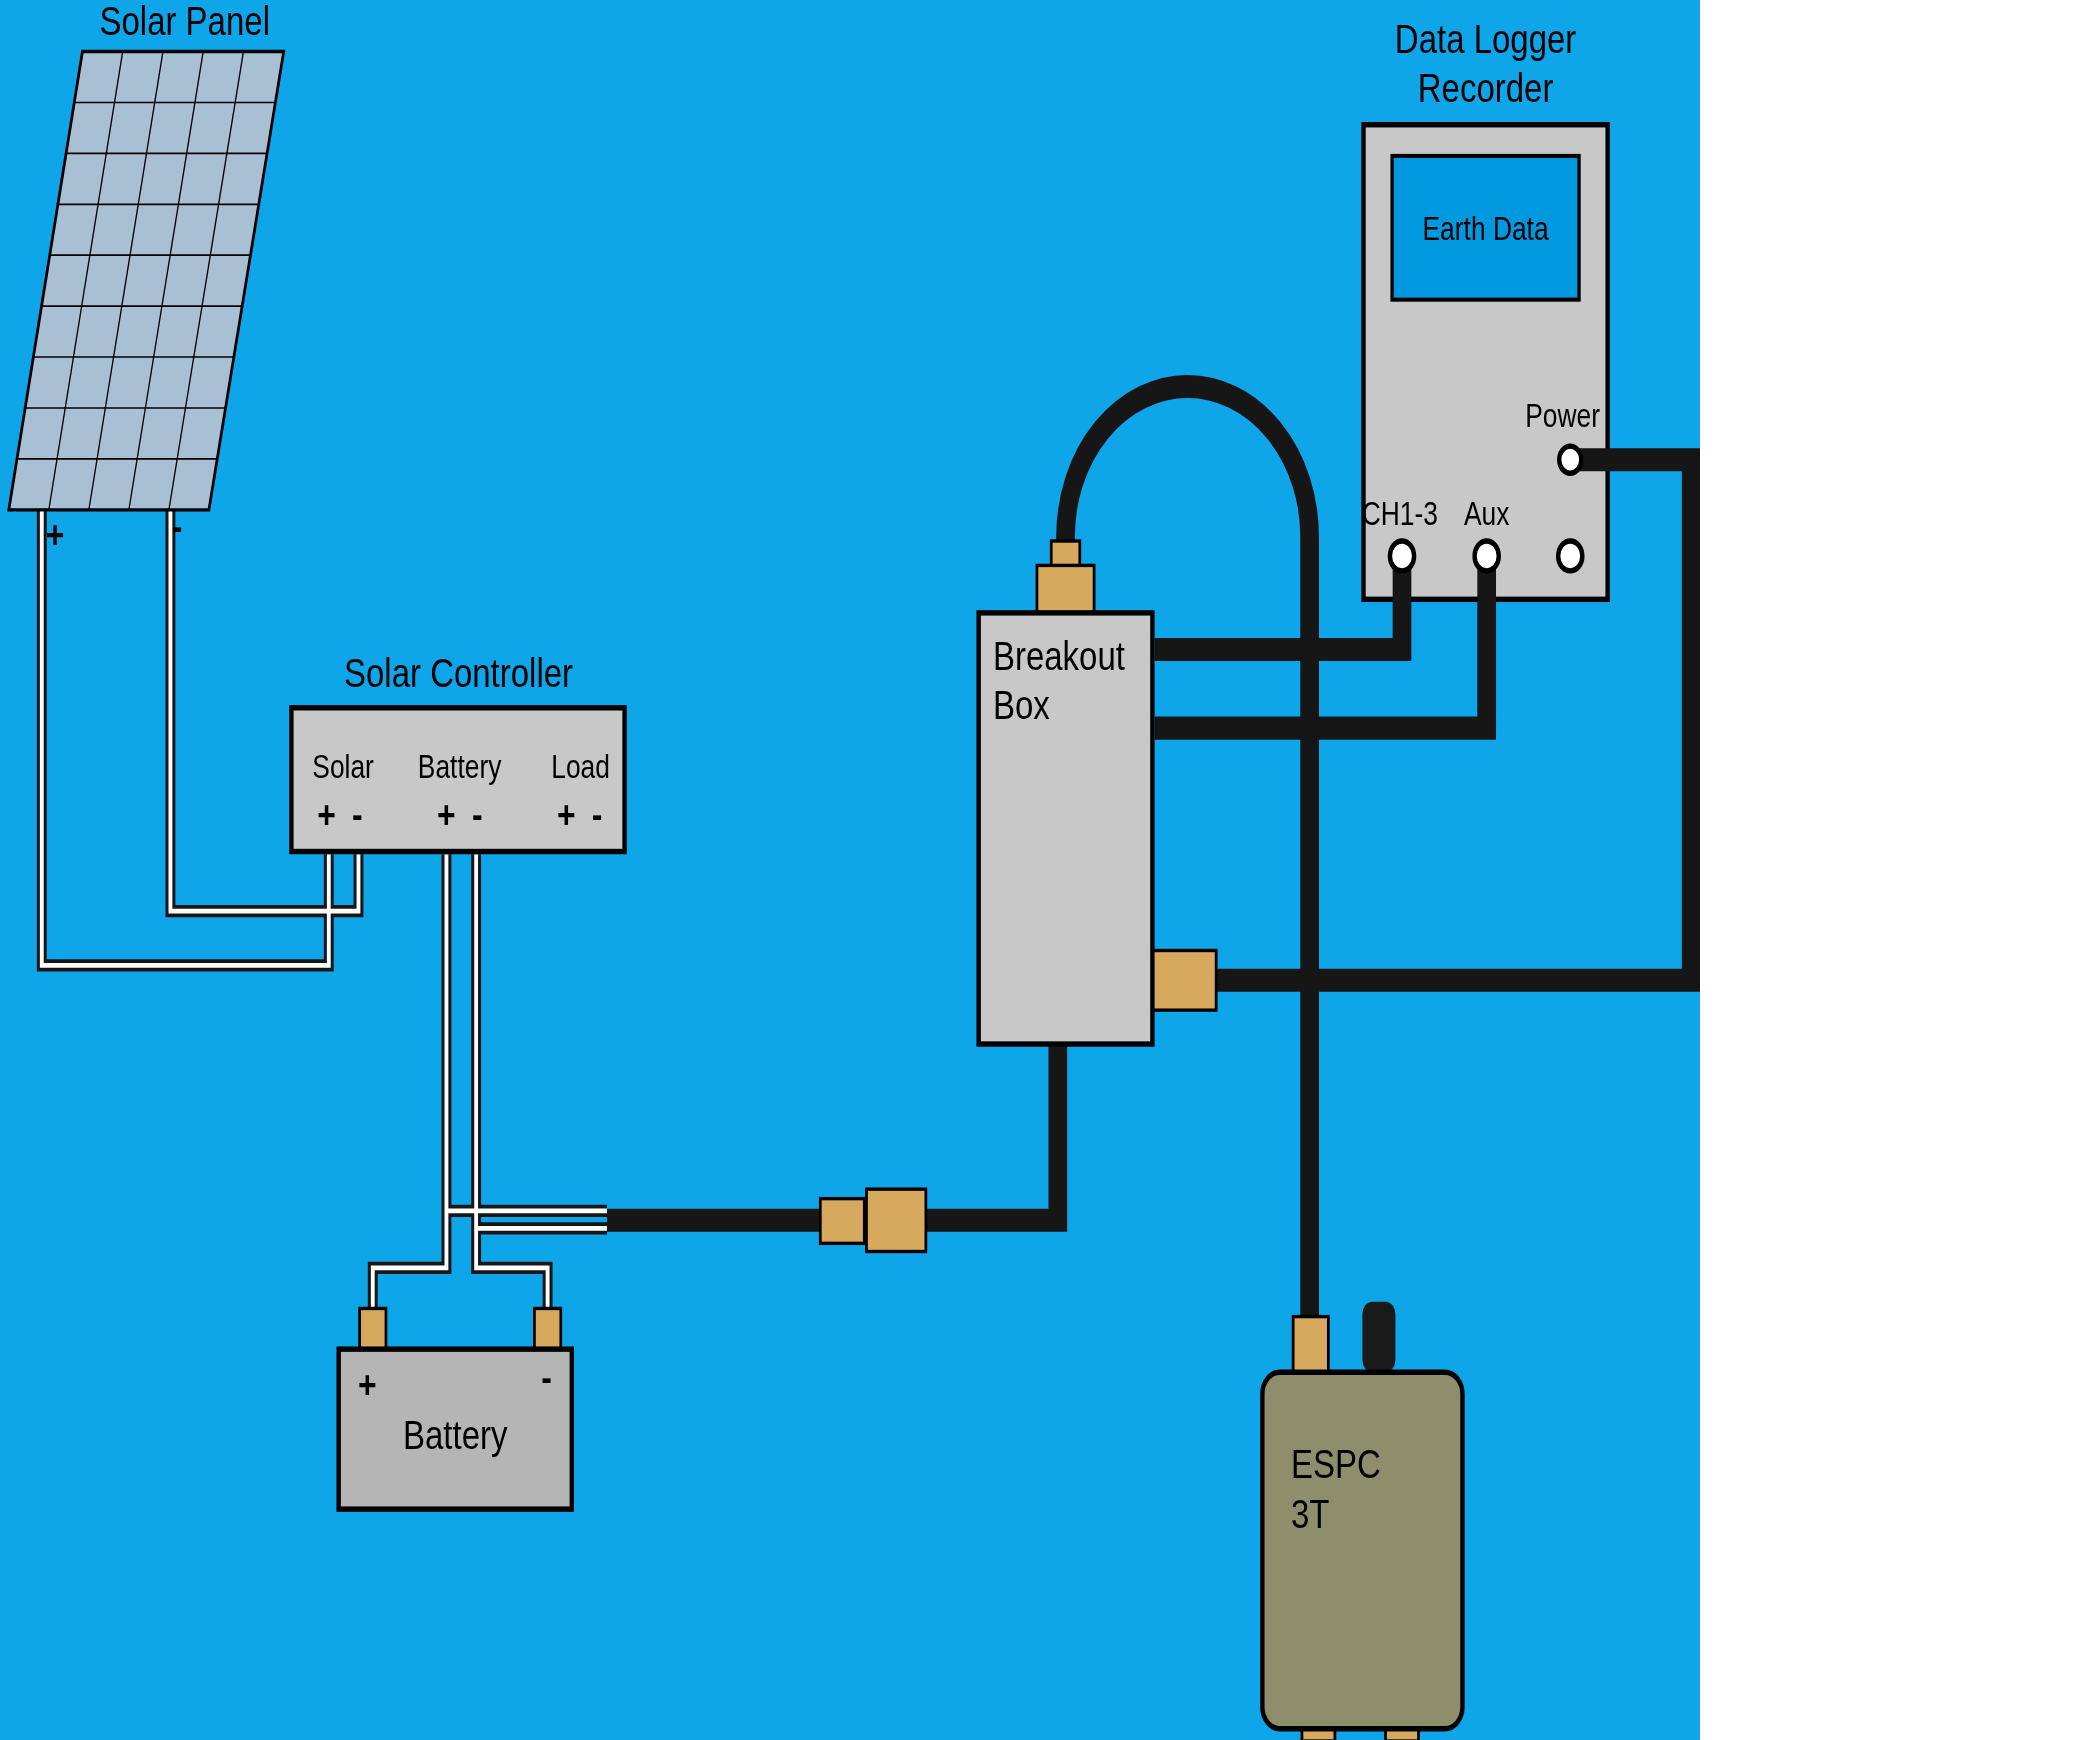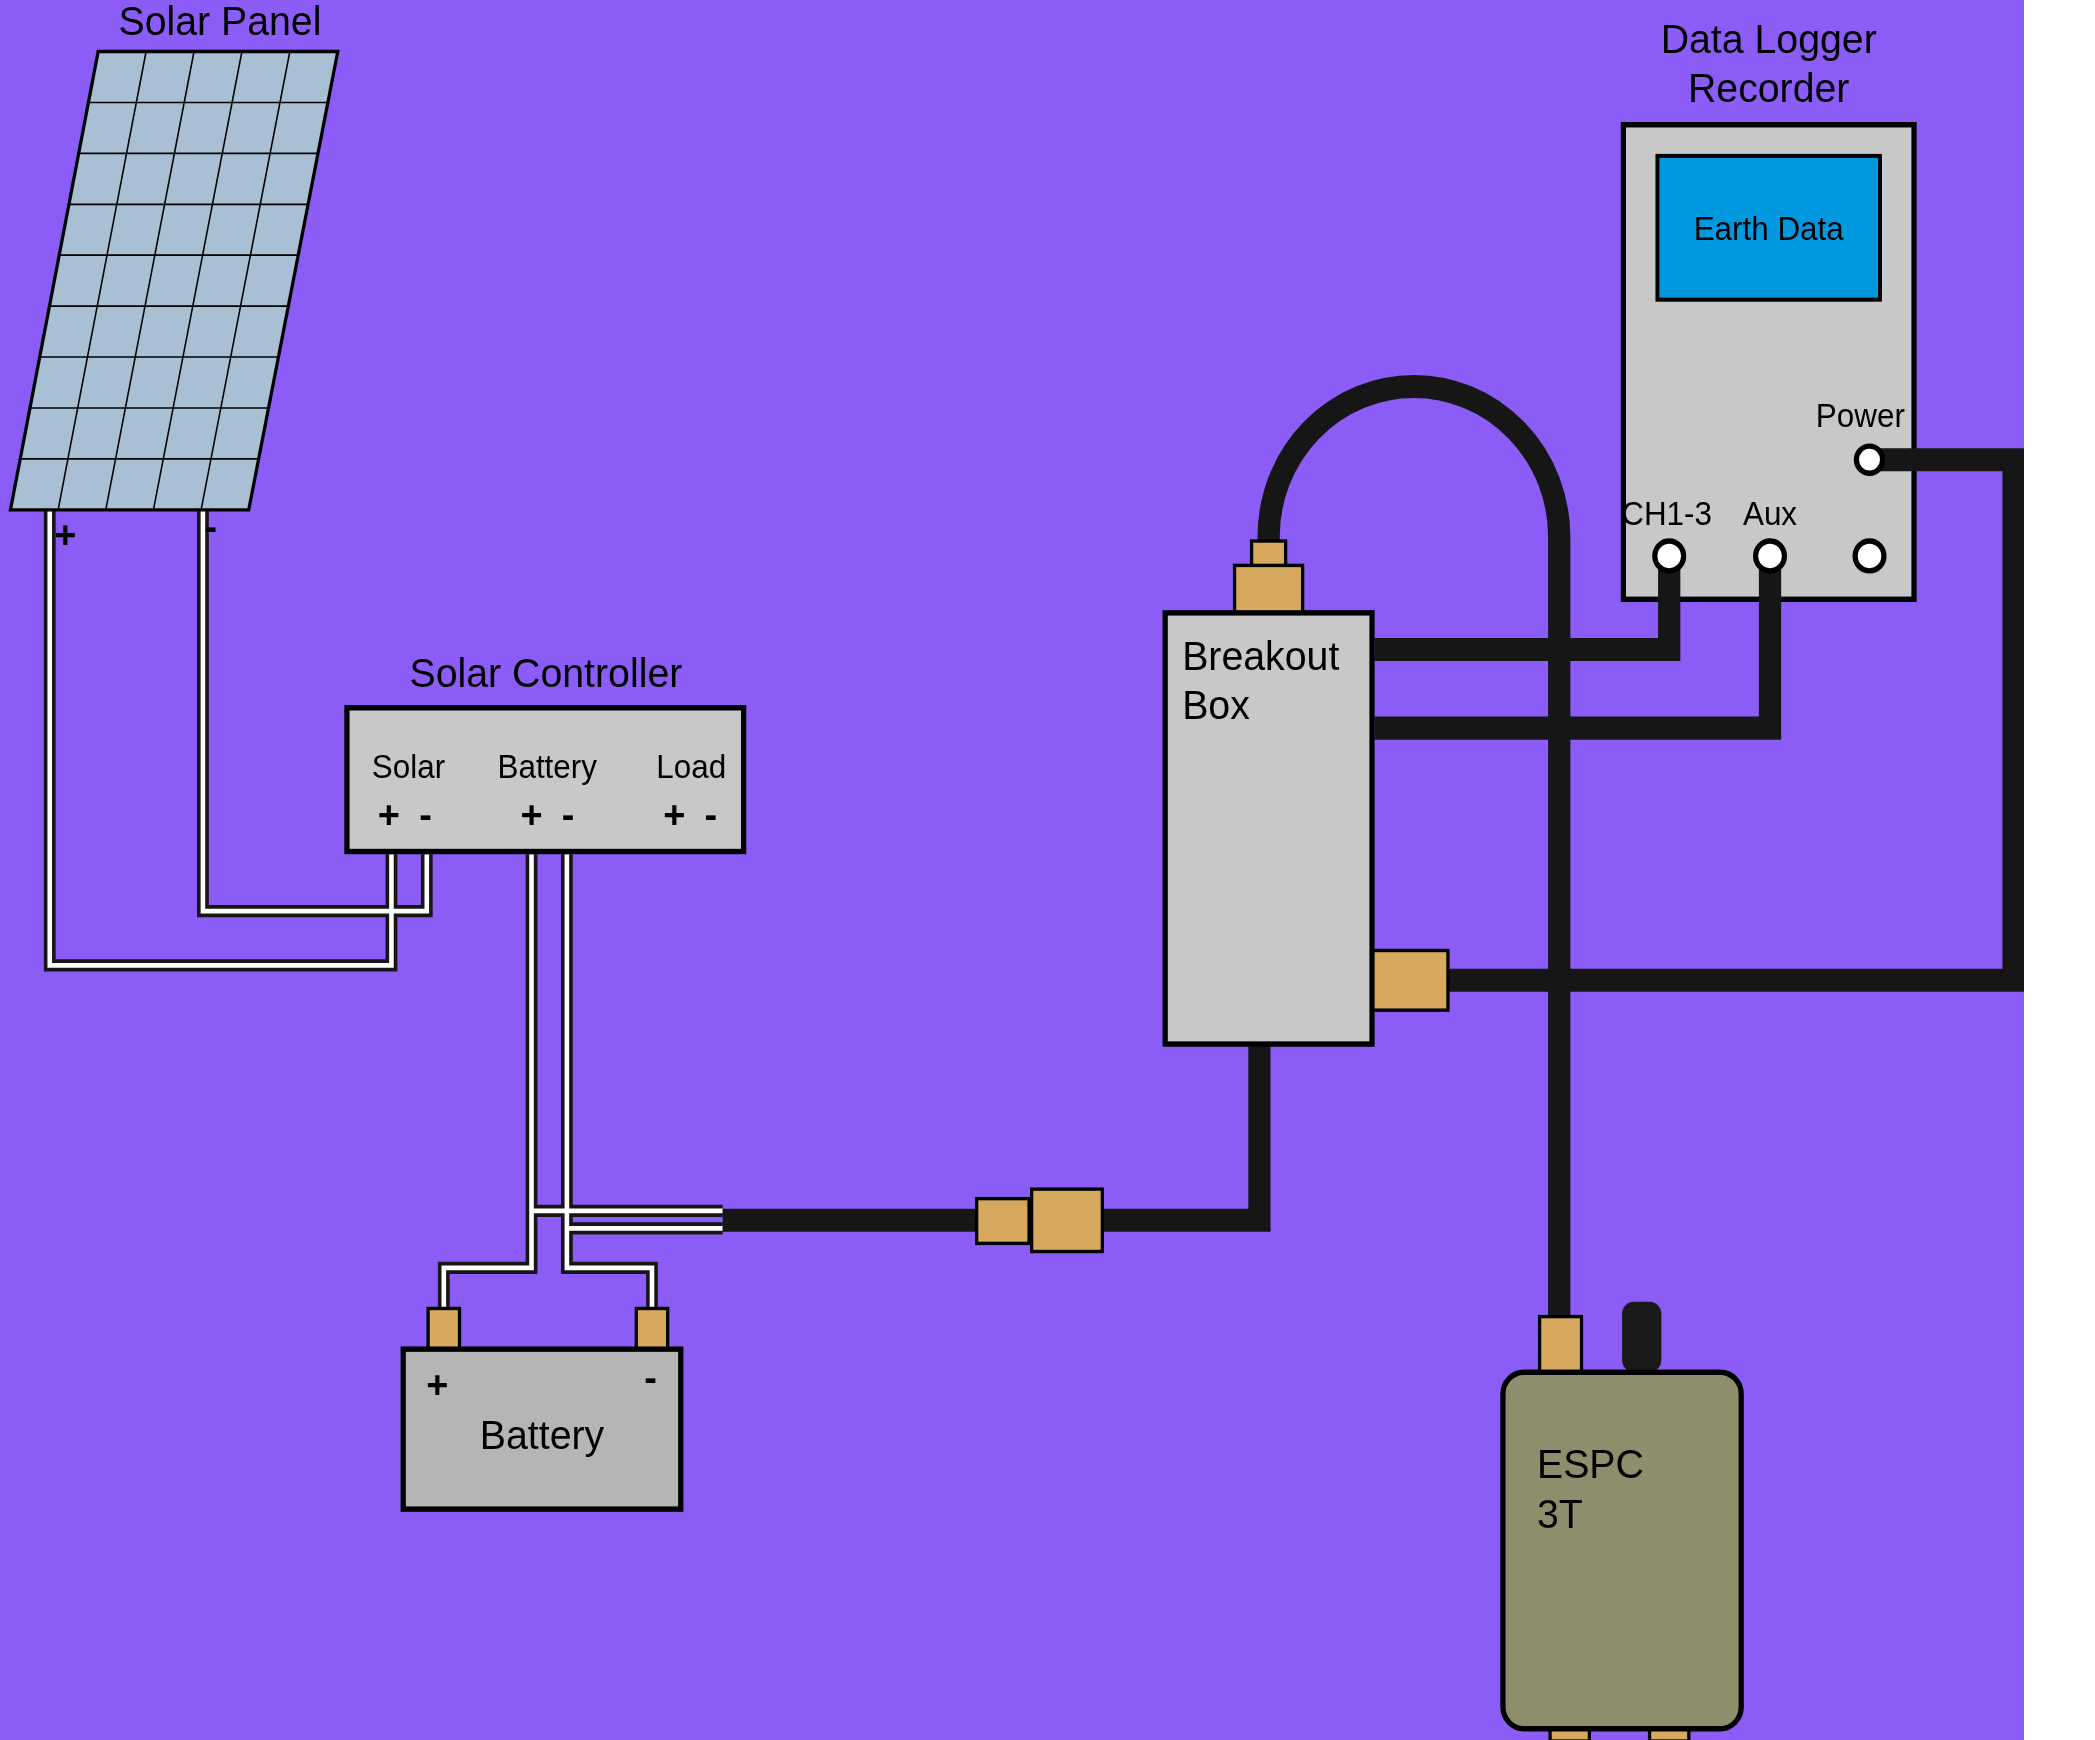--- a/index.html
+++ b/index.html
@@ -1,16 +1,16 @@
 <!DOCTYPE html>
 <html style="--panel-fill: #a9c0d4; --box-fill: #c8c8c8; --battery-fill: #b5b5b5; --screen-fill: #0099e0; --connector-fill: #d6a95f; --espc-fill: #8e8e6d; --wire: #161616; --wire-core: #ffffff;font-size:13.6px"><head>
 <meta charset="utf-8">
 <style>
   html,body{margin:0;padding:0;background:#fff;}
-  .stage{width:2024px;height:1741px;overflow:hidden;background:#8b5cf6;}
+  .stage{width:1700px;height:1741px;overflow:hidden;background:#0ea5e9;}
   svg{display:block;width:100%;height:100%;}
   text{font-family:"Liberation Sans","DejaVu Sans",sans-serif;fill:#000;}
   .t30{font-size:30px;}
   .t24{font-size:24px;}
   .sign{font-size:29px;font-weight:700;}
   .panel{fill:var(--panel-fill,#a9c0d4);stroke:#000;stroke-width:2.5;}
   .grid{fill:none;stroke:#000;stroke-width:1.2;}
   .box{fill:var(--box-fill,#c8c8c8);stroke:#000;stroke-width:4;}
   .battery-box{fill:var(--battery-fill,#b5b5b5);stroke:#000;stroke-width:4;}
   .screen{fill:var(--screen-fill,#0099e0);stroke:#000;stroke-width:3;}

